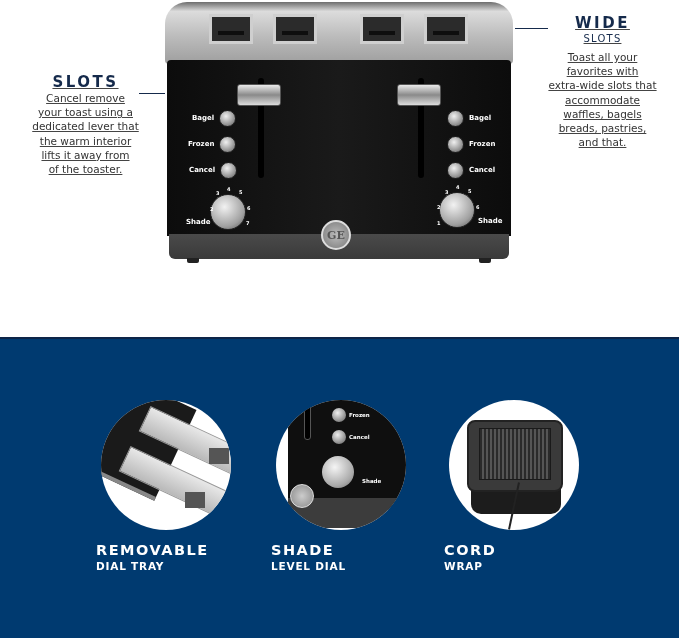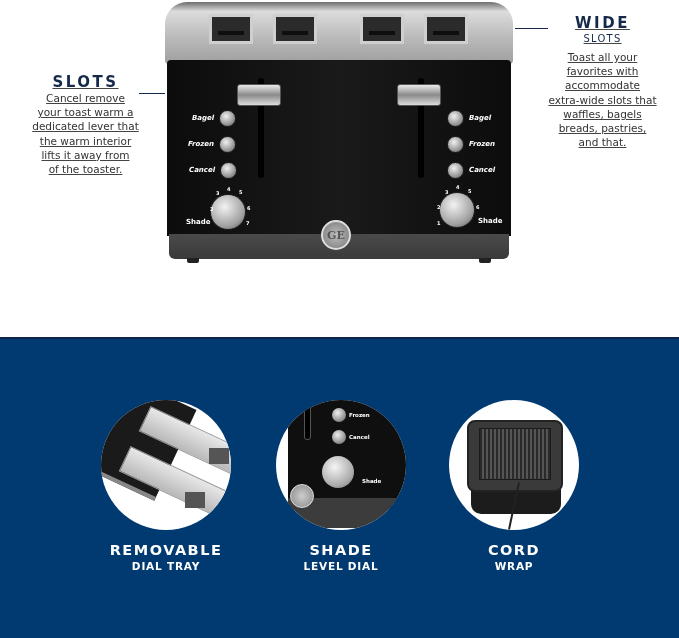--- a/index.html
+++ b/index.html
@@ -22,32 +22,32 @@
   .toaster .top-cap { position: absolute; left: 0; top: 0; width: 348px; height: 62px; border-radius: 22px 22px 4px 4px; background: linear-gradient(#6d6d6d 0%, #dcdcdc 15%, #bcbcbc 55%, #9e9e9e 100%); }
   .toaster .slot { position: absolute; top: 12px; width: 44px; height: 30px; background: #2b2b2b; border: 3px solid #cfcfcf; }
   .toaster .slot::after { content: ""; position: absolute; left: 6px; right: 6px; top: 14px; height: 4px; background: #0e0e0e; }
   .toaster .body { position: absolute; left: 2px; top: 58px; width: 344px; height: 176px; background: linear-gradient(90deg, #0c0c0c, #1a1a1a 50%, #0c0c0c); border-radius: 4px 4px 0 0; }
   .toaster .base { position: absolute; left: 4px; top: 232px; width: 340px; height: 25px; background: linear-gradient(#4a4a4a, #3a3a3a); border-radius: 0 0 6px 6px; }
   .toaster .foot { position: absolute; top: 256px; width: 12px; height: 5px; background: #222; border-radius: 0 0 2px 2px; }
 
   .lever-track { position: absolute; width: 6px; height: 100px; background: #000; border-radius: 3px; }
   .lever { position: absolute; width: 44px; height: 22px; background: linear-gradient(#eaeaea, #8a8a8a 50%, #dcdcdc); border-radius: 3px; border: 1px solid #555; }
 
-  .ctrl { position: absolute; height: 18px; display: flex; align-items: center; gap: 5px; font-style: italic; }
+  .ctrl { position: absolute; height: 18px; display: flex; align-items: center; gap: 5px; }
   .ctrl .lbl { font-family: "DejaVu Sans", sans-serif; font-weight: bold; font-size: 7px; color: #fff; }
   .ctrl .knob { width: 17px; height: 17px; border-radius: 50%; background: radial-gradient(circle at 40% 35%, #f0f0f0, #8a8a8a 70%, #444); border: 1px solid #222; }
 
   .dial { position: absolute; width: 36px; height: 36px; border-radius: 50%; background: radial-gradient(circle at 40% 35%, #f2f2f2, #a0a0a0 65%, #4d4d4d); border: 1px solid #222; }
   .dial-num { position: absolute; font-family: "DejaVu Sans", sans-serif; font-weight: bold; font-size: 5px; color: #fff; }
   .shade-lbl { position: absolute; font-family: "DejaVu Sans", sans-serif; font-weight: bold; font-size: 7px; color: #fff; }
 
   .ge-logo { position: absolute; left: 156px; top: 218px; width: 30px; height: 30px; border-radius: 50%; background: radial-gradient(circle, #bcbcbc, #8d8d8d 70%, #555); border: 2px solid #ddd; display: flex; align-items: center; justify-content: center; font-family: "DejaVu Serif", serif; font-size: 11px; color: #555; font-weight: bold; }
 
   
-  .feature { position: absolute; top: 400px; width: 140px; text-align: center; }
+  .feature { position: absolute; top: 400px; width: 140px; }
   .circle { position: relative; width: 130px; height: 130px; border-radius: 50%; background: #fff; margin: 0 auto; overflow: hidden; }
   .feature .ftitle { font-family: "DejaVu Sans", sans-serif; font-weight: bold; font-size: 14.5px; letter-spacing: 1.5px; color: #fff; margin-top: 12px; line-height: 17px; }
   .feature .fsub { font-family: "DejaVu Sans", sans-serif; font-weight: bold; font-size: 10.5px; letter-spacing: 0.8px; color: #fff; line-height: 14px; }
   .f1 { left: 96px; }
   .f2 { left: 271px; }
   .f3 { left: 444px; }
 
   
   .tray-shell { position: absolute; left: -40px; top: -20px; width: 120px; height: 100px; background: #1a1a1a; transform: rotate(25deg); border-bottom: 4px solid #888; }
   .tray { position: absolute; height: 28px; width: 120px; background: linear-gradient(#e8e8e8, #b8b8b8); transform: rotate(25deg); border: 1px solid #999; }
@@ -70,37 +70,37 @@
 </style>
 </head>
 <body>
 
 <div class="top">
 
   <div class="callout left">
     <div class="title">SLOTS</div>
     <div class="body">
       <div>Cancel remove</div>
-      <div>your toast warm a</div>
+      <div>your toast using a</div>
       <div>dedicated lever that</div>
       <div>the warm interior</div>
       <div>lifts it away from</div>
       <div>of the toaster.</div>
     </div>
   </div>
   <div class="leader" style="left:139px; top:93px; width:26px;"></div>
 
   <div class="callout right">
     <div class="title">WIDE</div>
     <div class="subtitle">SLOTS</div>
     <div class="body">
       <div>Toast all your</div>
       <div>favorites with</div>
+      <div>extra-wide slots that</div>
       <div>accommodate</div>
-      <div>extra-wide slots that</div>
       <div>waffles, bagels</div>
       <div>breads, pastries,</div>
       <div>and that.</div>
     </div>
   </div>
   <div class="leader" style="left:515px; top:28px; width:33px;"></div>
 
   <div class="toaster">
     <div class="top-cap">
       <div class="slot" style="left:44px;"></div>

